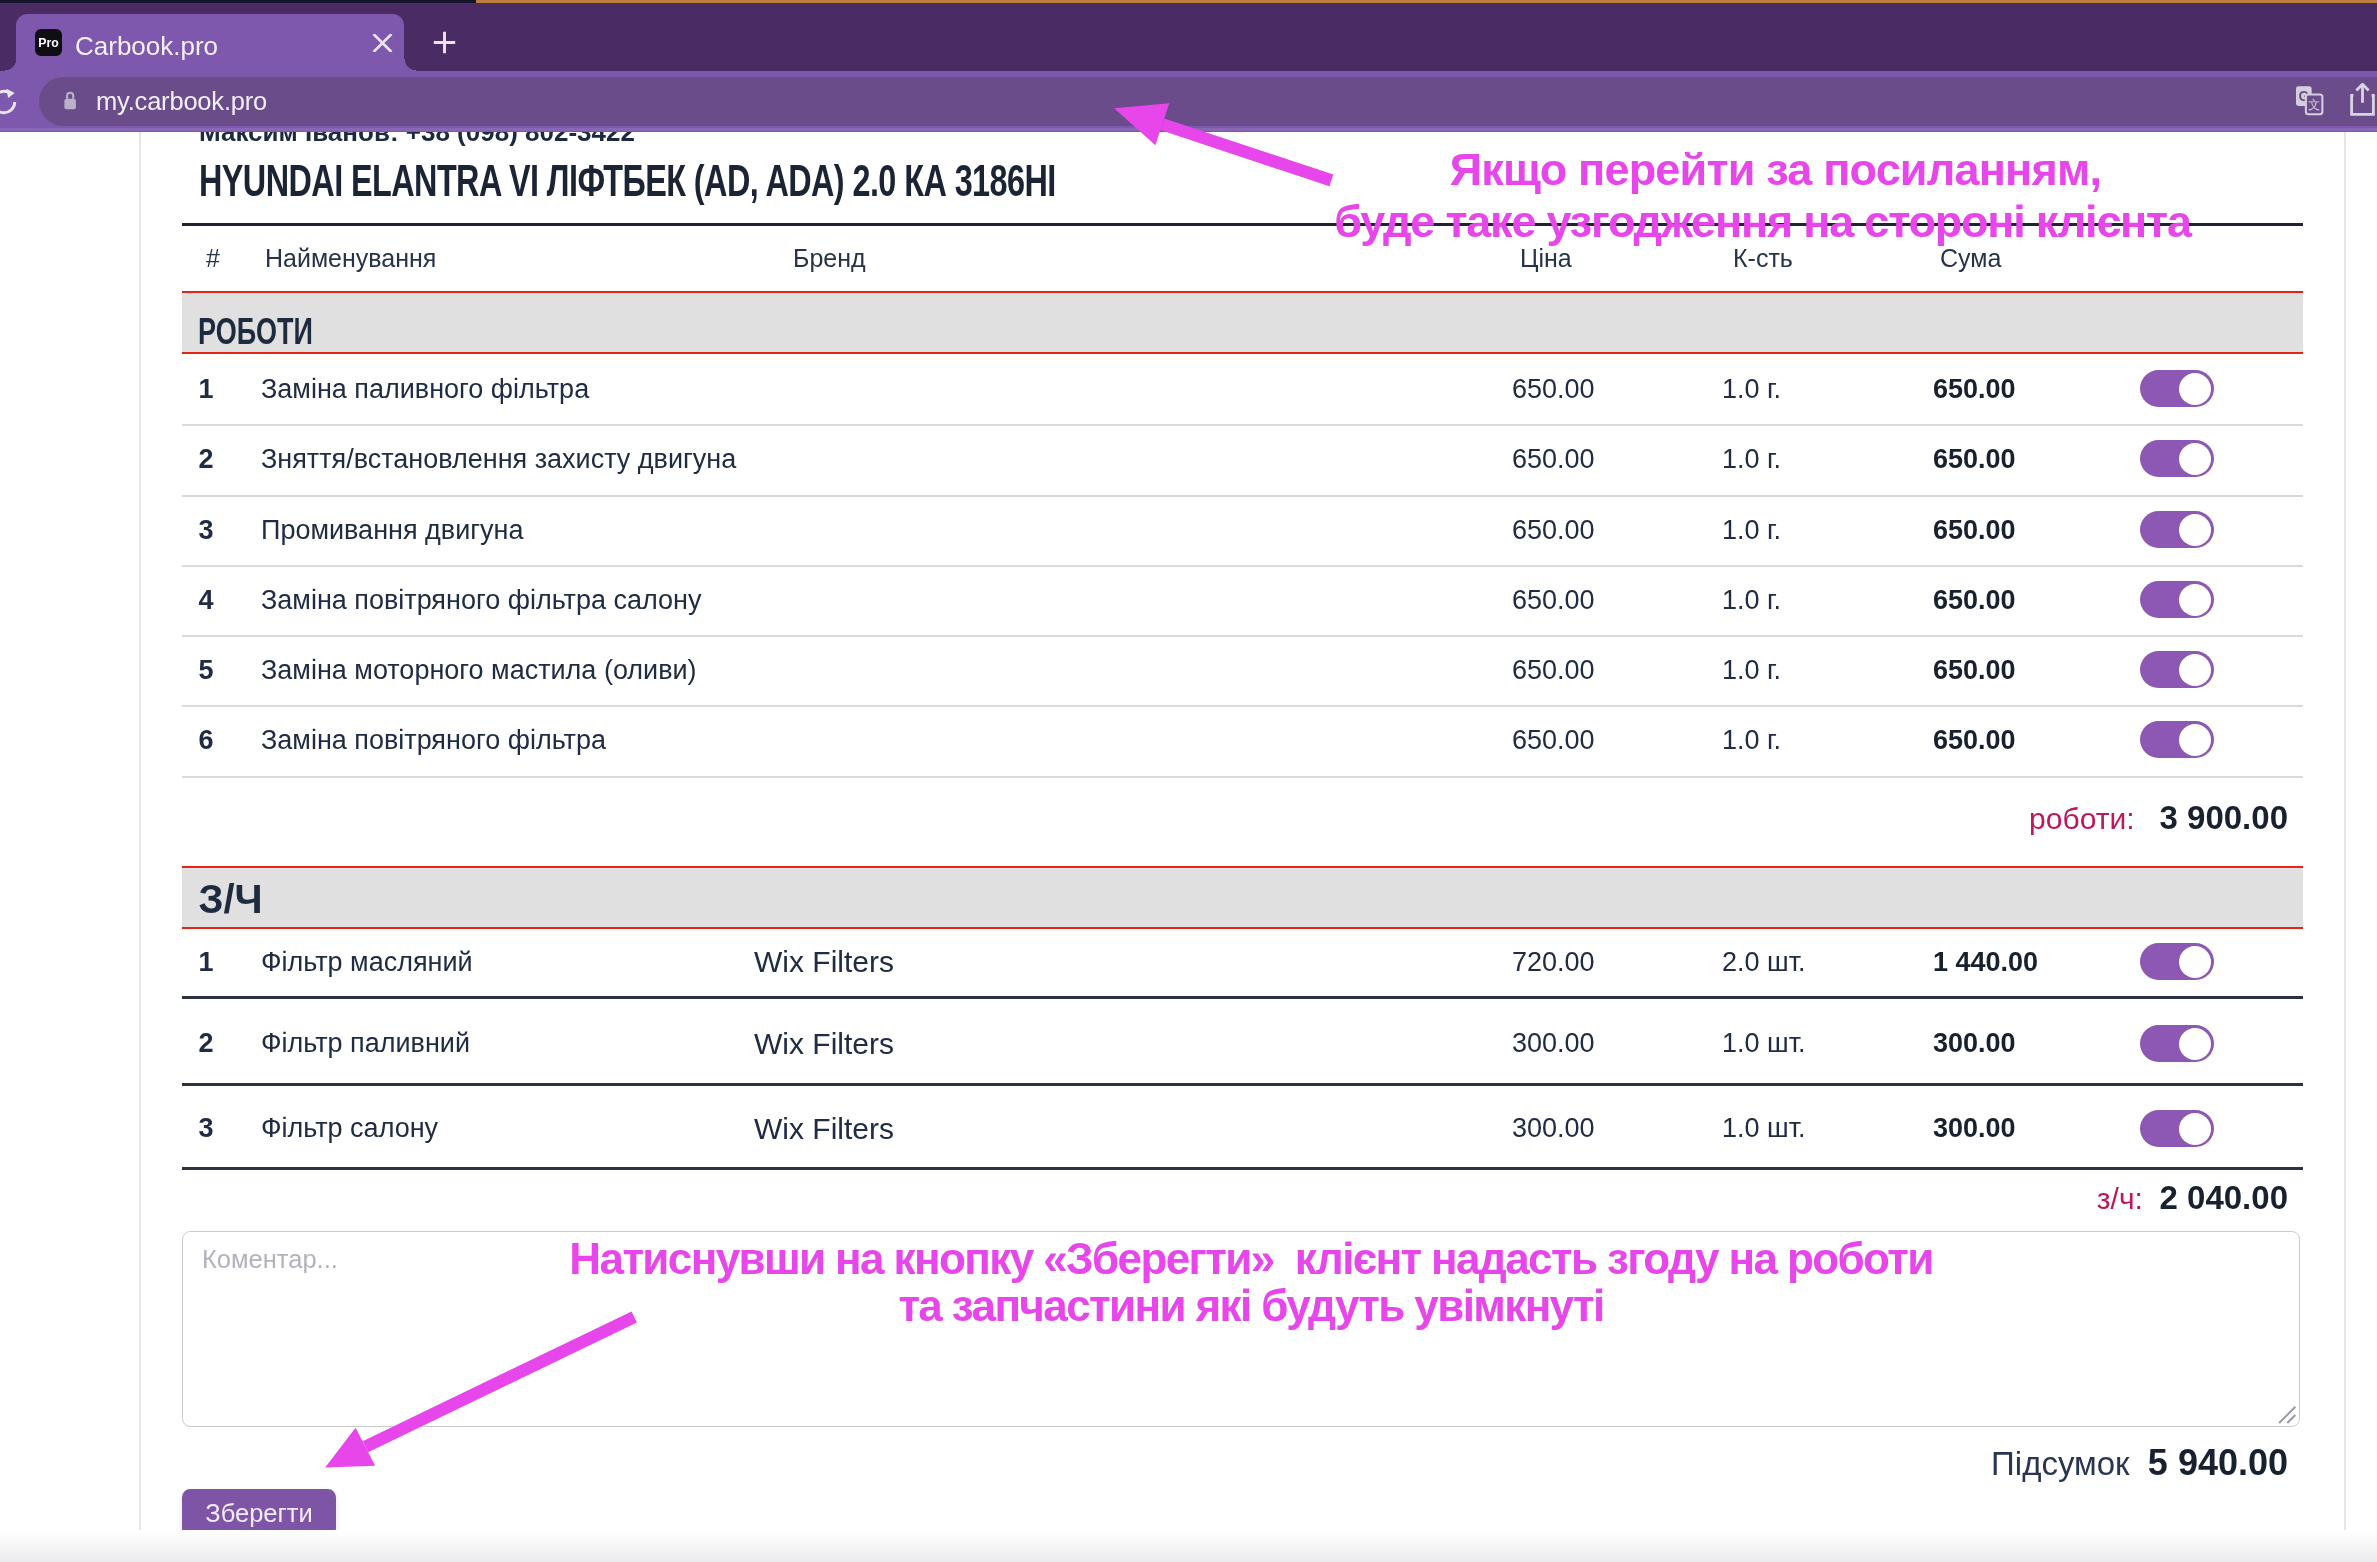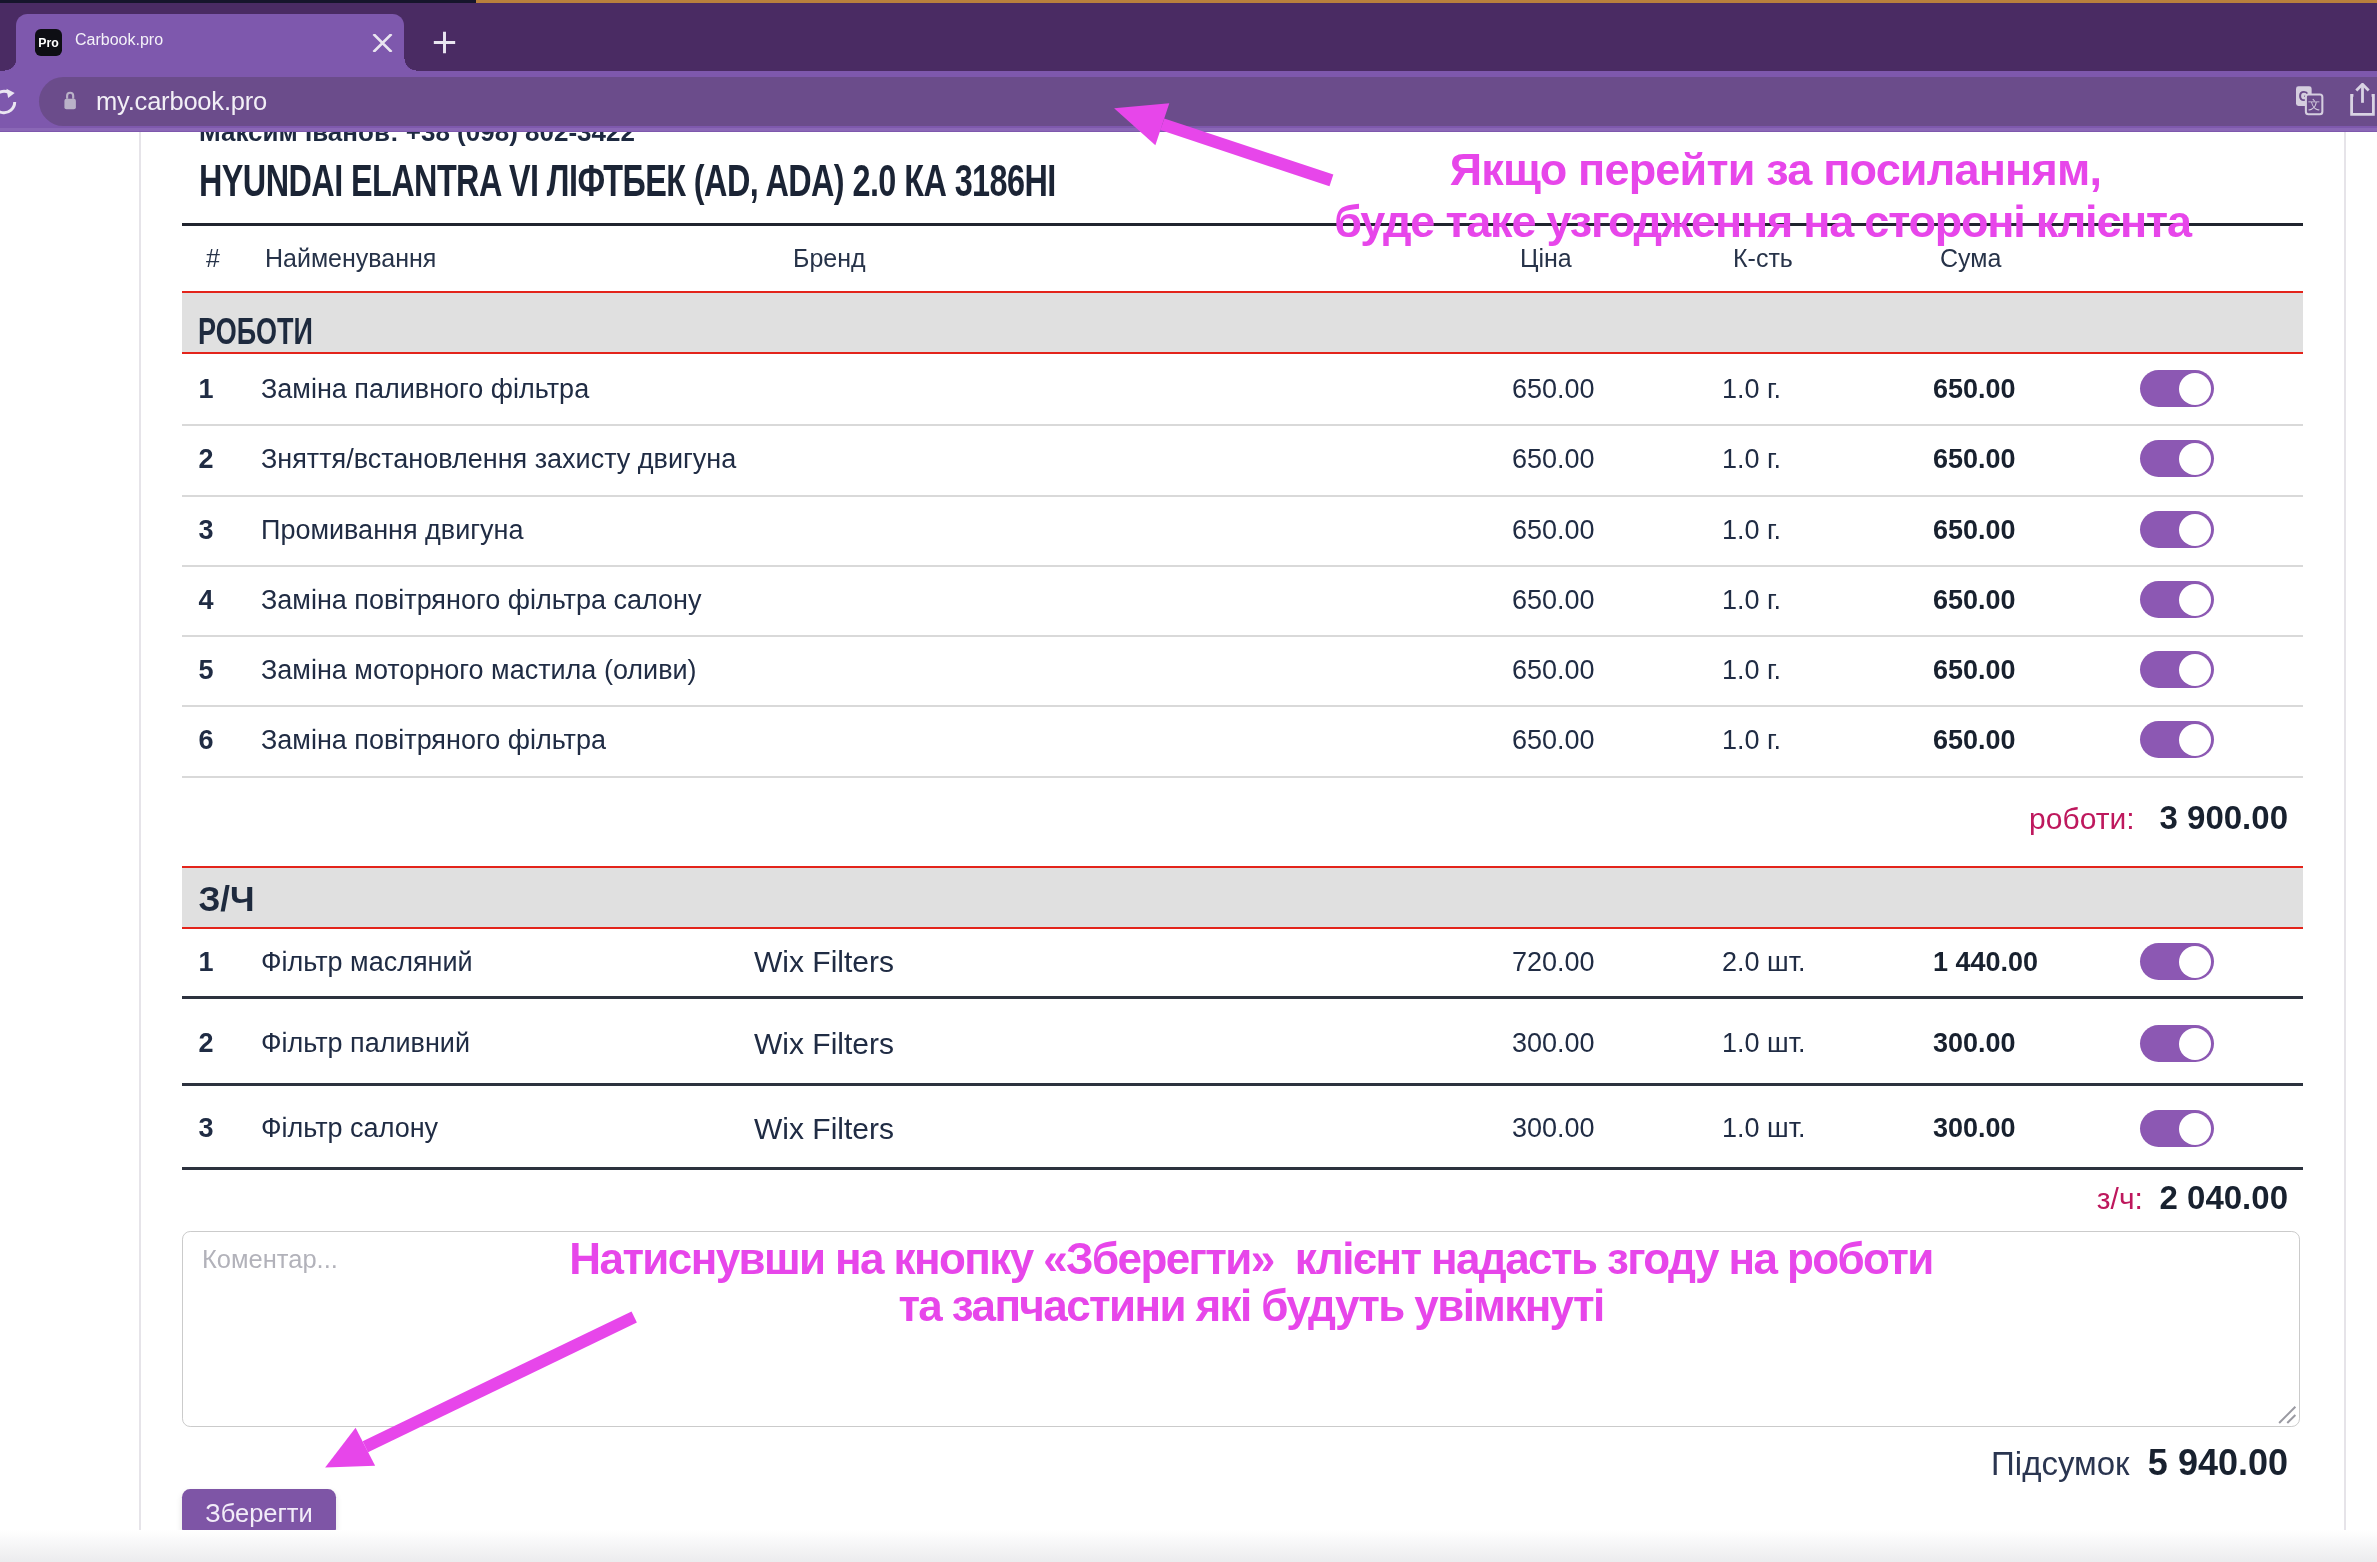--- a/index.html
+++ b/index.html
@@ -9,21 +9,21 @@
   
   #topstrip1 { z-index:5;  left:0; top:0; width:476px; height:2.5px; background:#16152b; }
   #topstrip2 { z-index:5;  left:476px; top:0; width:1901px; height:2.5px; background:#b9803d; }
   #tabbar { z-index:5;  left:0; top:2.5px; width:2377px; height:68px; background:#4a2b63; }
   #tab { z-index:6;  left:16.4px; top:14px; width:388px; height:57px; background:#7e58ad; border-radius:11.5px 11.5px 0 0; }
   .flare { z-index:6;  width:11.5px; height:11.5px; top:59px; }
   #flareL { left:5px;  background:radial-gradient(circle at 0 0, #4a2b63 11px, #7e58ad 11.5px); }
   #flareR { left:404px; background:radial-gradient(circle at 100% 0, #4a2b63 11px, #7e58ad 11.5px); }
   #favicon { z-index:7;  left:35px; top:29px; width:27px; height:27px; border-radius:5.8px; background:#0e0e14; color:#fff;
              font-size:12.3px; font-weight:700; display:flex; align-items:center; justify-content:center; }
-  #tabtitle { z-index:7;  left:75px; top:31px; font-size:16px; color:#f4f2f8; }
+  #tabtitle { z-index:7;  left:75px; top:31px; font-size:26px; color:#f4f2f8; }
   #toolbar { z-index:5;  left:0; top:71px; width:2377px; height:61px; background:#7e58ad; }
   #urlfield { z-index:6;  left:39px; top:77px; width:2366px; height:49px; border-radius:25px; background:#6b4c8b; }
   #urltext { z-index:7;  left:96px; top:77px; height:49px; display:flex; align-items:center; font-size:25.5px; letter-spacing:-0.2px; color:#f2eff6; }
   #urltext .dim { color:#c7bcd9; }
   
   #page { left:0; top:131px; width:2377px; height:1431px; background:#fff; }
   .vline { top:131px; width:1.6px; height:1431px; background:#e6e4e9; }
   #phone { left:199px; top:117px; font-size:26px; font-weight:700; color:#1d2940; }
   #title { left:199px; top:155px; font-size:45px; font-weight:700; color:#1b2435; letter-spacing:-0.8px; transform:scaleX(0.72); transform-origin:left top; white-space:nowrap; }
   #hr1 { left:182px; top:223px; width:2121px; height:2.5px; background:#20242e; }
@@ -172,21 +172,21 @@
 <span class="toggle" style="top:16.4px">
       <i></i>
     </span>
   </div>
 <div class="abs sep sepl" style="top:776px"></div>
 <div class="abs totals" style="right:89px;top:799px">
     <span class="lbl" style="font-size:30px">роботи:&nbsp;&nbsp;&nbsp;</span>
     <span class="val" style="font-size:33px">3 900.00</span>
   </div>
 <div class="abs band" style="top:866px">
-    <span style="font-size:35px;transform:none;padding-top:3.3px">З/Ч</span>
+    <span style="font-size:40px;transform:none;padding-top:3.3px">З/Ч</span>
   </div>
 <div class="abs row" style="top:927px;height:70px;display:flex;align-items:center">
 <span class="num" style="padding-top:0px">1</span>
     <span class="nm" style="padding-top:0px">Фільтр масляний</span>
     <span class="br" style="padding-top:0px">Wix Filters</span>
     <span class="pr" style="padding-top:0px">720.00</span>
     <span class="qt" style="padding-top:0px">2.0 шт.</span>
     <span class="sm" style="padding-top:0px">1 440.00</span>
 <span class="toggle" style="top:16.4px">
       <i></i>

